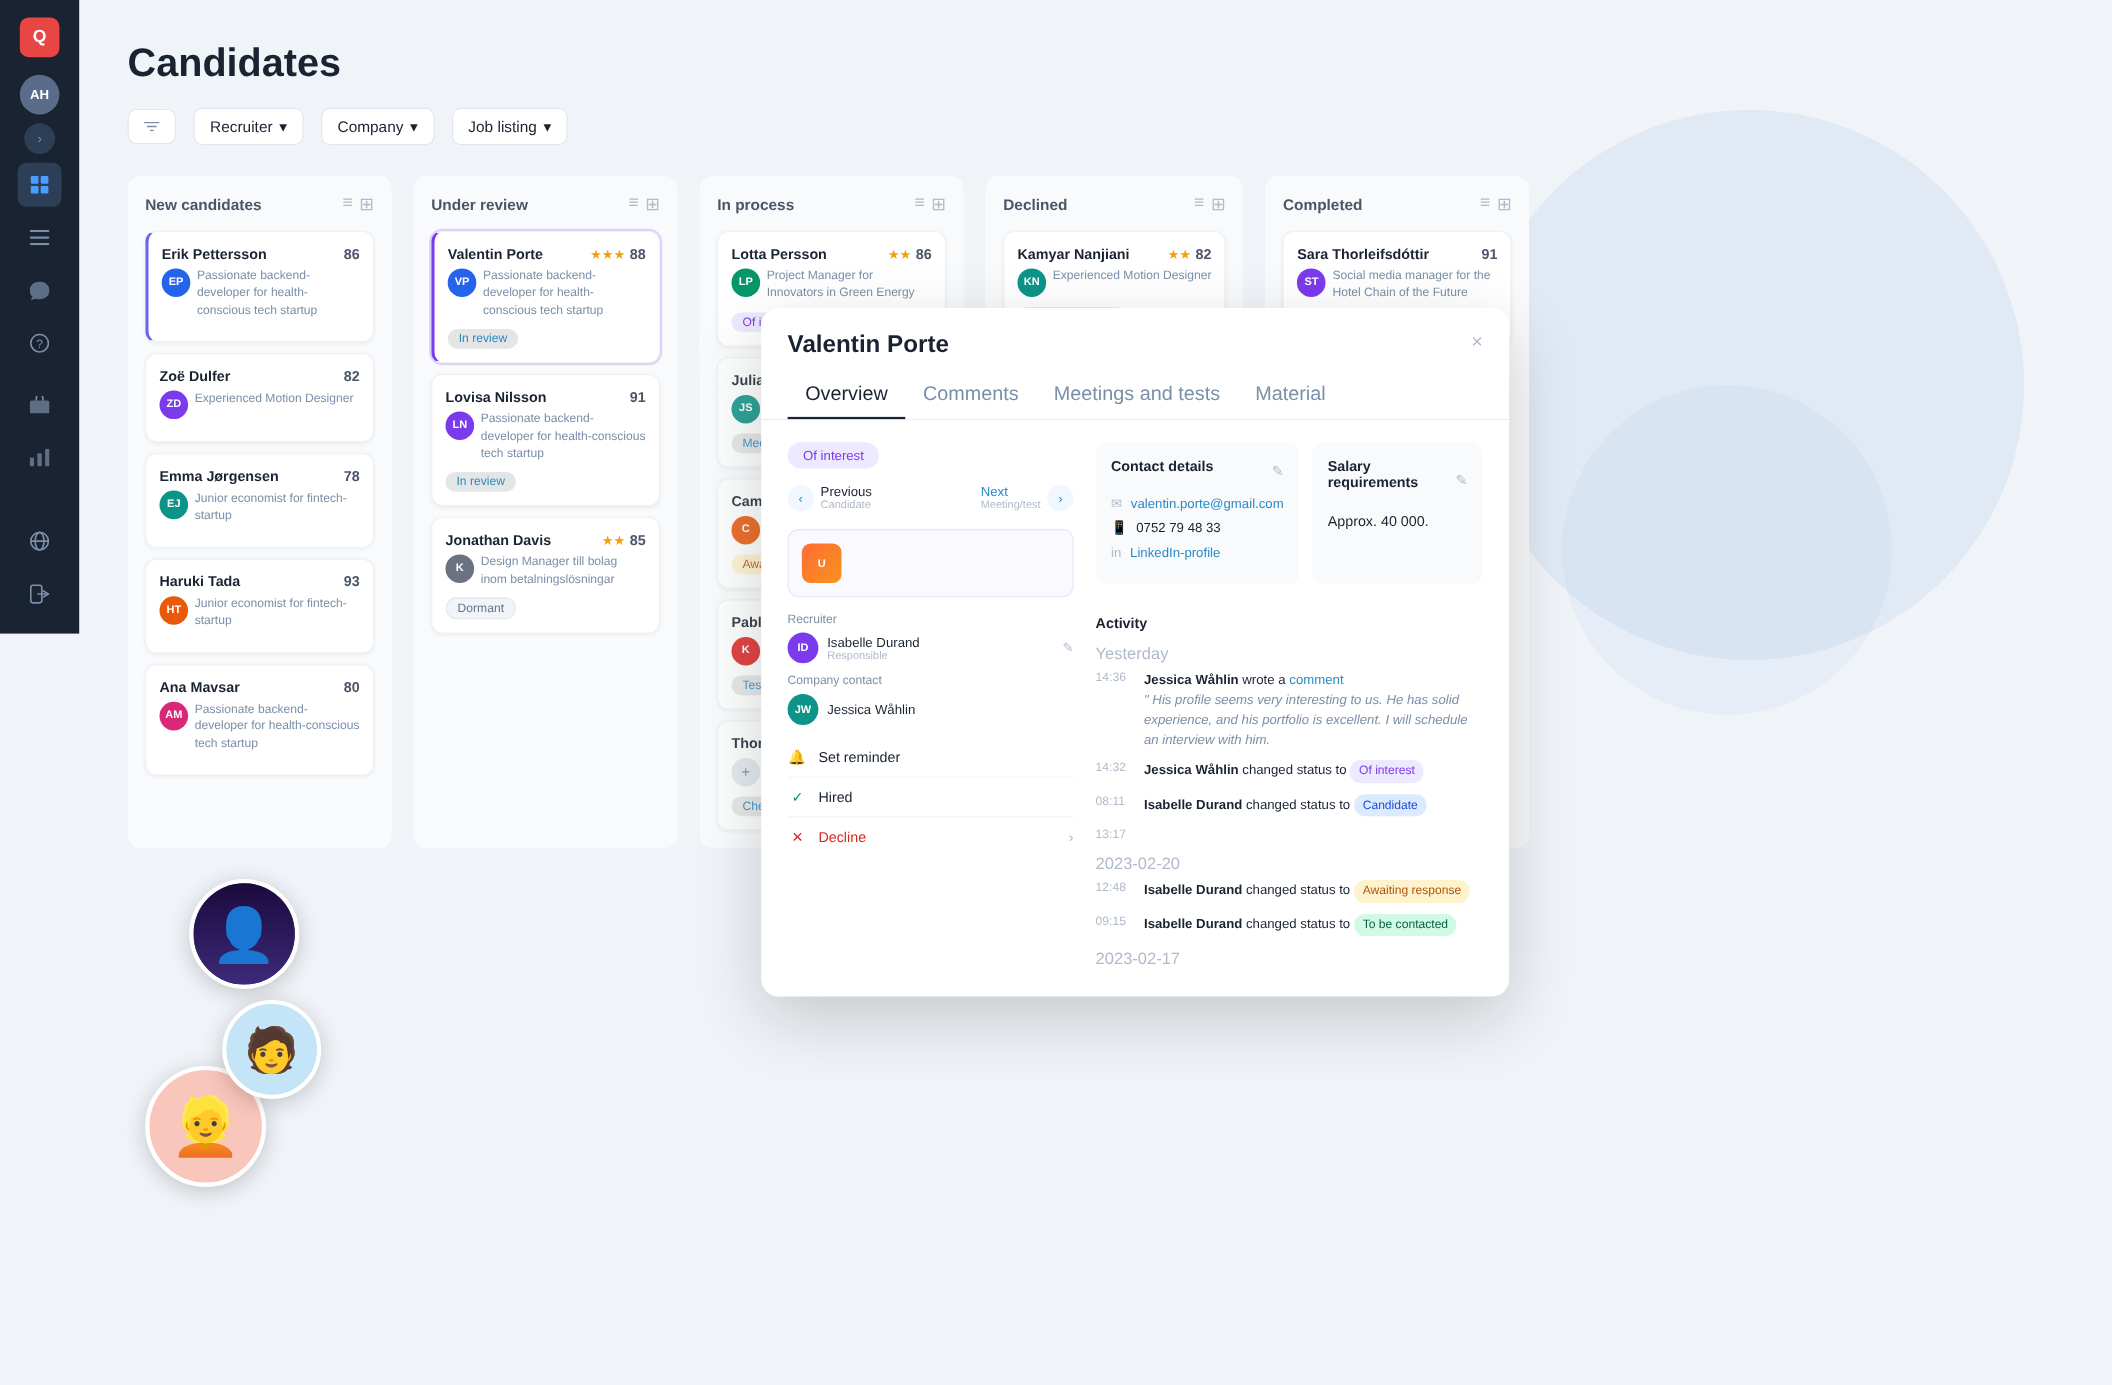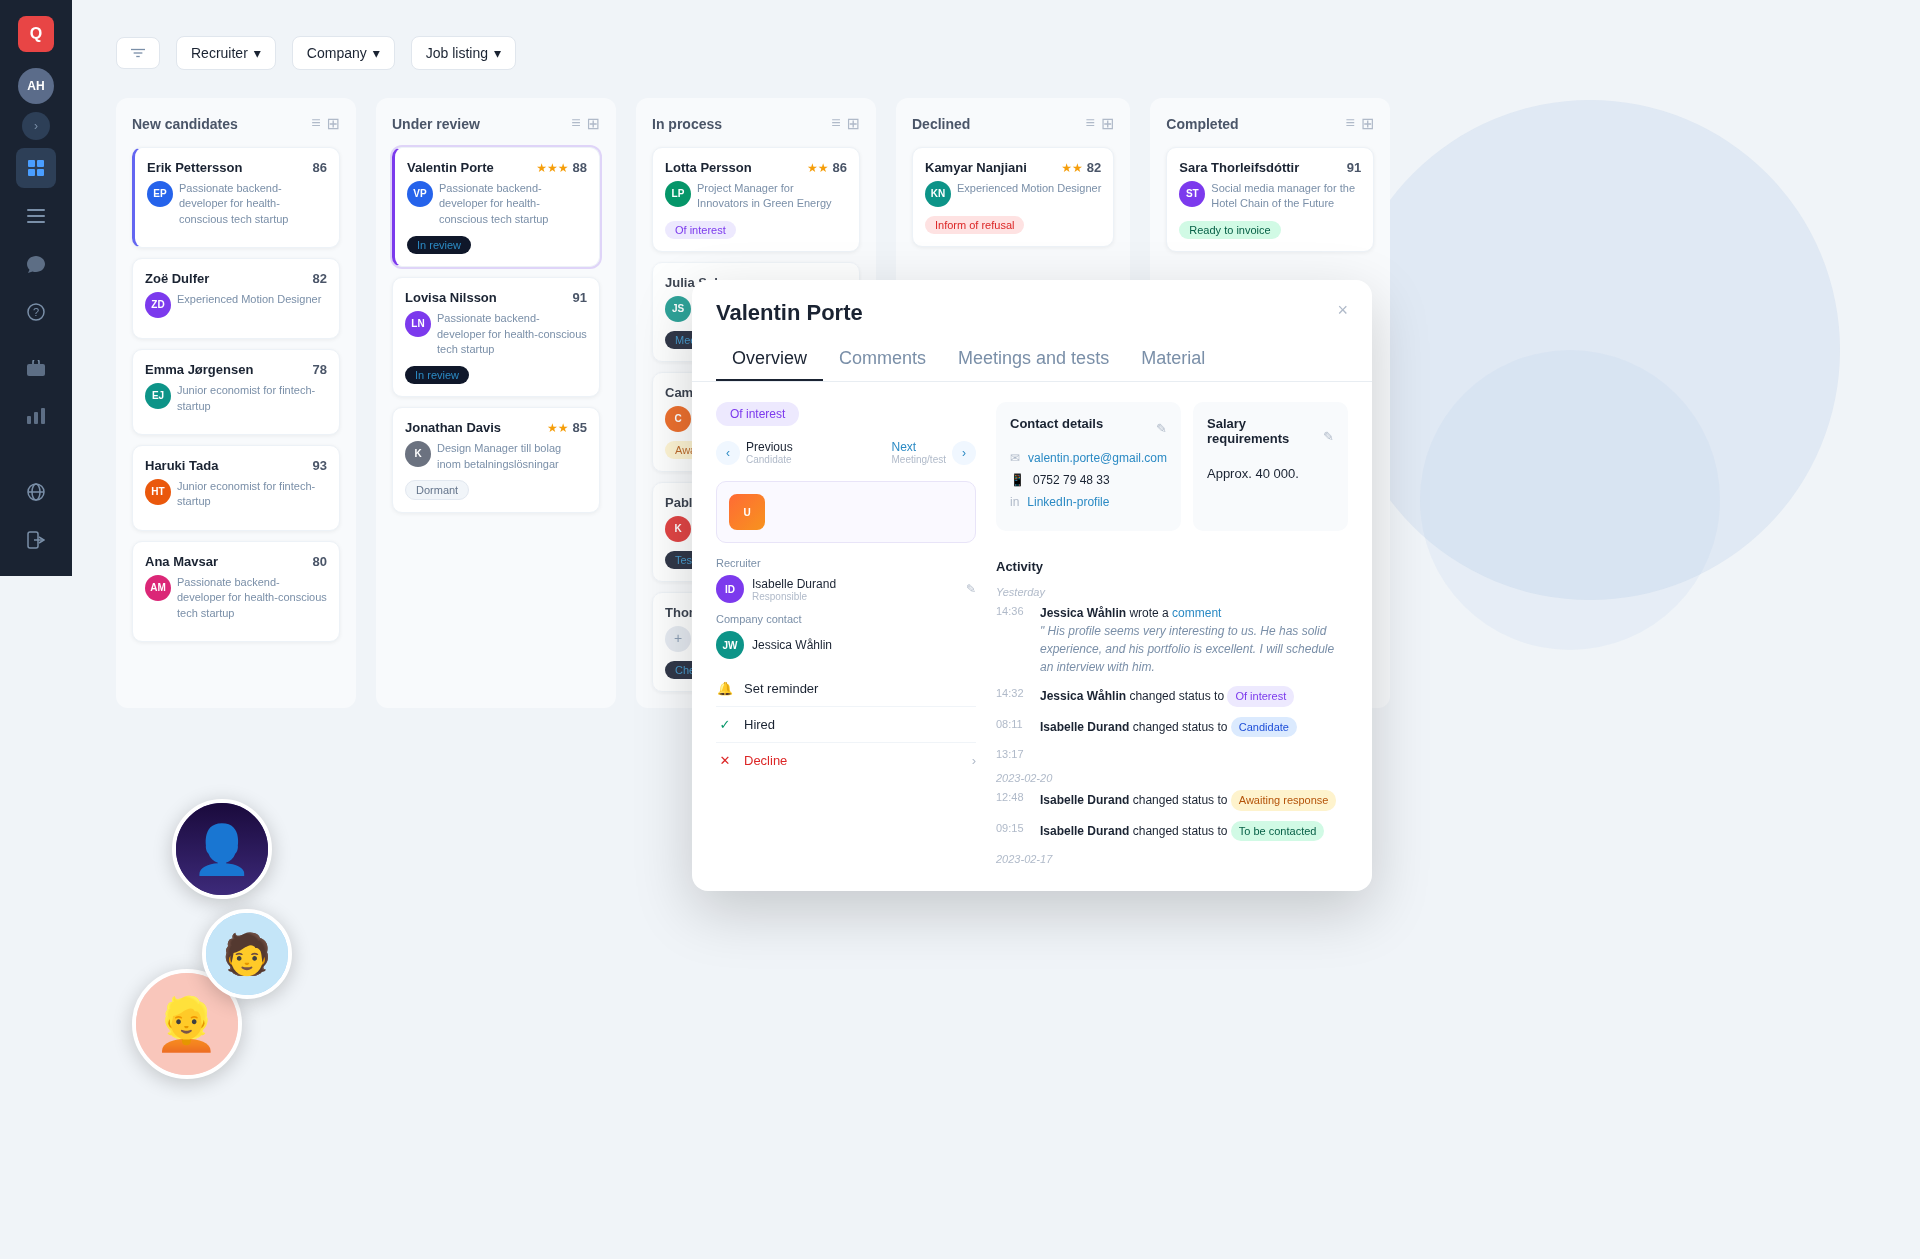--- a/index.html
+++ b/index.html
@@ -25,21 +25,21 @@
     .column-title { font-size: 14px; font-weight: 600; color: #4a5568; }
     .column-actions { display: flex; gap: 6px; color: #b0bac9; font-size: 16px; cursor: pointer; }
 
     
     .candidate-card { background: white; border-radius: 10px; padding: 12px; cursor: pointer; box-shadow: 0 1px 4px rgba(0,0,0,0.06); border: 1px solid #edf2f7; }
     .card-header { display: flex; justify-content: space-between; align-items: flex-start; margin-bottom: 6px; }
     .card-name { font-size: 13px; font-weight: 600; color: #1a2332; }
     .card-score { font-size: 13px; font-weight: 600; color: #4a5568; }
     .card-desc { font-size: 11px; color: #7a8fa8; line-height: 1.4; margin-bottom: 8px; display: flex; align-items: flex-start; gap: 6px; }
     .card-status { display: inline-block; padding: 3px 10px; border-radius: 12px; font-size: 11px; font-weight: 500; }
-    .status-review { background: #0f172a; color: #2b8ac4; }
+    .status-review { background: #e5e5e5; color: #2b8ac4; }
     .status-interest { background: #ede9fe; color: #7c3aed; }
     .status-dormant { background: #f1f5f9; color: #64748b; border: 1px solid #e2e8f0; }
     .status-awaiting { background: #fef3cd; color: #b45309; }
     .status-refusal { background: #fee2e2; color: #dc2626; }
     .status-invoice { background: #d1fae5; color: #065f46; }
     .stars { color: #f59e0b; font-size: 12px; }
 
     
     .card-highlighted { border-left: 3px solid #7c3aed; }
 
@@ -105,21 +105,21 @@
     .contact-detail { display: flex; align-items: center; gap: 8px; font-size: 12px; color: #1a2332; margin-bottom: 8px; }
     .contact-icon { color: #b0bac9; font-size: 12px; }
     .link-blue { color: #2b8ac4; text-decoration: none; }
     .contact-section { background: #f8fafc; border-radius: 10px; padding: 14px; margin-bottom: 14px; flex: 1; }
     .salary-section { background: #f8fafc; border-radius: 10px; padding: 14px; margin-bottom: 14px; flex: 1; }
     .contact-salary-row { display: flex; gap: 12px; margin-bottom: 14px; }
     .section-header { display: flex; justify-content: space-between; align-items: center; margin-bottom: 10px; }
 
     
     .activity-title { font-size: 13px; font-weight: 600; color: #1a2332; margin-bottom: 10px; }
-    .activity-date-header { font-size: 11px; color: #b0bac9; margin: 12px 0 6px; font-style: italic; }
+    .activity-date-header { font-size: 15px; color: #b0bac9; margin: 12px 0 6px; }
     .activity-item { display: flex; gap: 8px; margin-bottom: 10px; }
     .activity-time { font-size: 11px; color: #b0bac9; width: 36px; flex-shrink: 0; margin-top: 1px; }
     .activity-text { font-size: 12px; color: #1a2332; line-height: 1.5; flex: 1; }
     .activity-text a { color: #2b8ac4; text-decoration: none; }
     .activity-text .quote { color: #7a8fa8; font-style: italic; }
     .badge-sm { display: inline-block; padding: 2px 8px; border-radius: 10px; font-size: 11px; font-weight: 500; }
     .badge-interest { background: #ede9fe; color: #7c3aed; }
     .badge-candidate { background: #dbeafe; color: #1d4ed8; }
     .badge-awaiting { background: #fef3cd; color: #b45309; }
     .badge-contacted { background: #d1fae5; color: #065f46; }
@@ -199,20 +199,21 @@
       <svg width="18" height="18" viewBox="0 0 18 18" fill="none" stroke="currentColor" stroke-width="1.5">
           <rect x="1" y="1" width="10" height="16" rx="2"></rect>
           <path d="M12 6l5 3-5 3"></path>
           <line x1="17" y1="9" x2="7" y2="9"></line>
         </svg>
     </div>
   </div>
 
   <div class="content-area">
     <div style="padding: 36px 44px 0; max-width: 1800px;">
+      <h1 class="page-title">Candidates</h1>
 
       <div class="filters-bar">
         <div class="filter-btn">
           <svg width="16" height="12" viewBox="0 0 16 12" fill="none" stroke="#7a8fa8" stroke-width="1.5">
               <line x1="0" y1="2" x2="16" y2="2"></line>
               <line x1="3" y1="6" x2="13" y2="6"></line>
               <line x1="6" y1="10" x2="10" y2="10"></line>
             </svg>
         </div>
         <div class="filter-btn">

